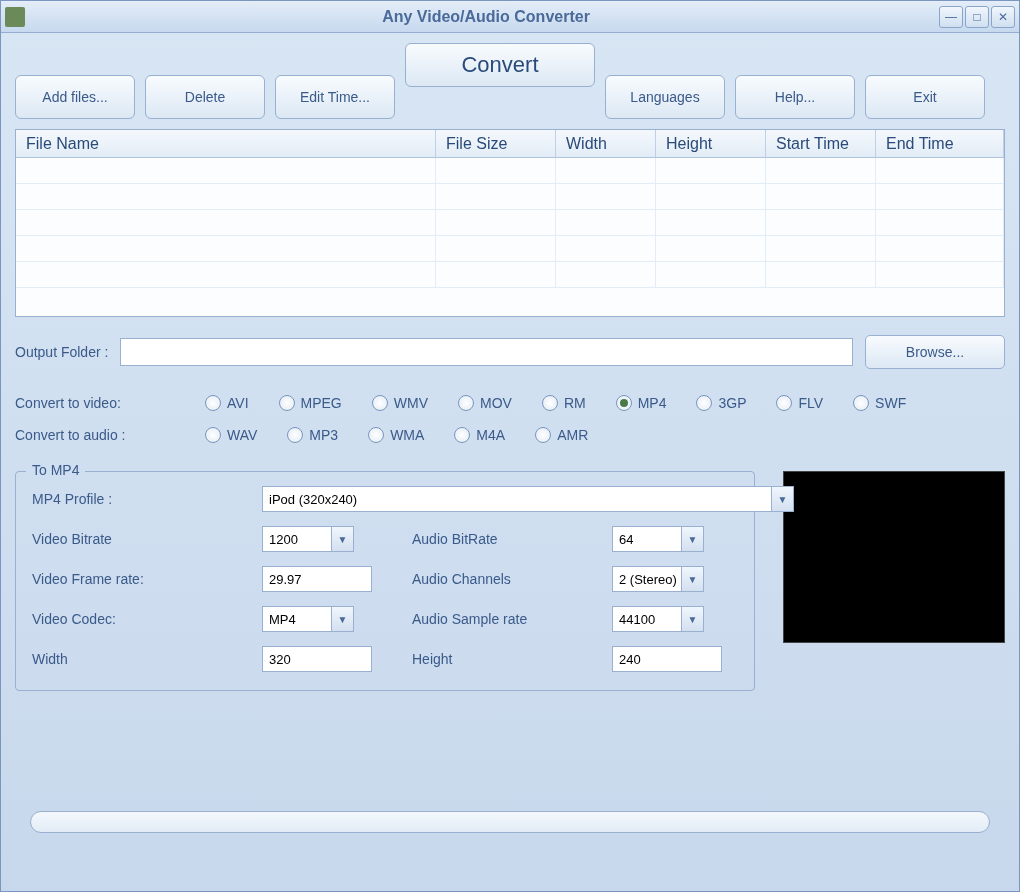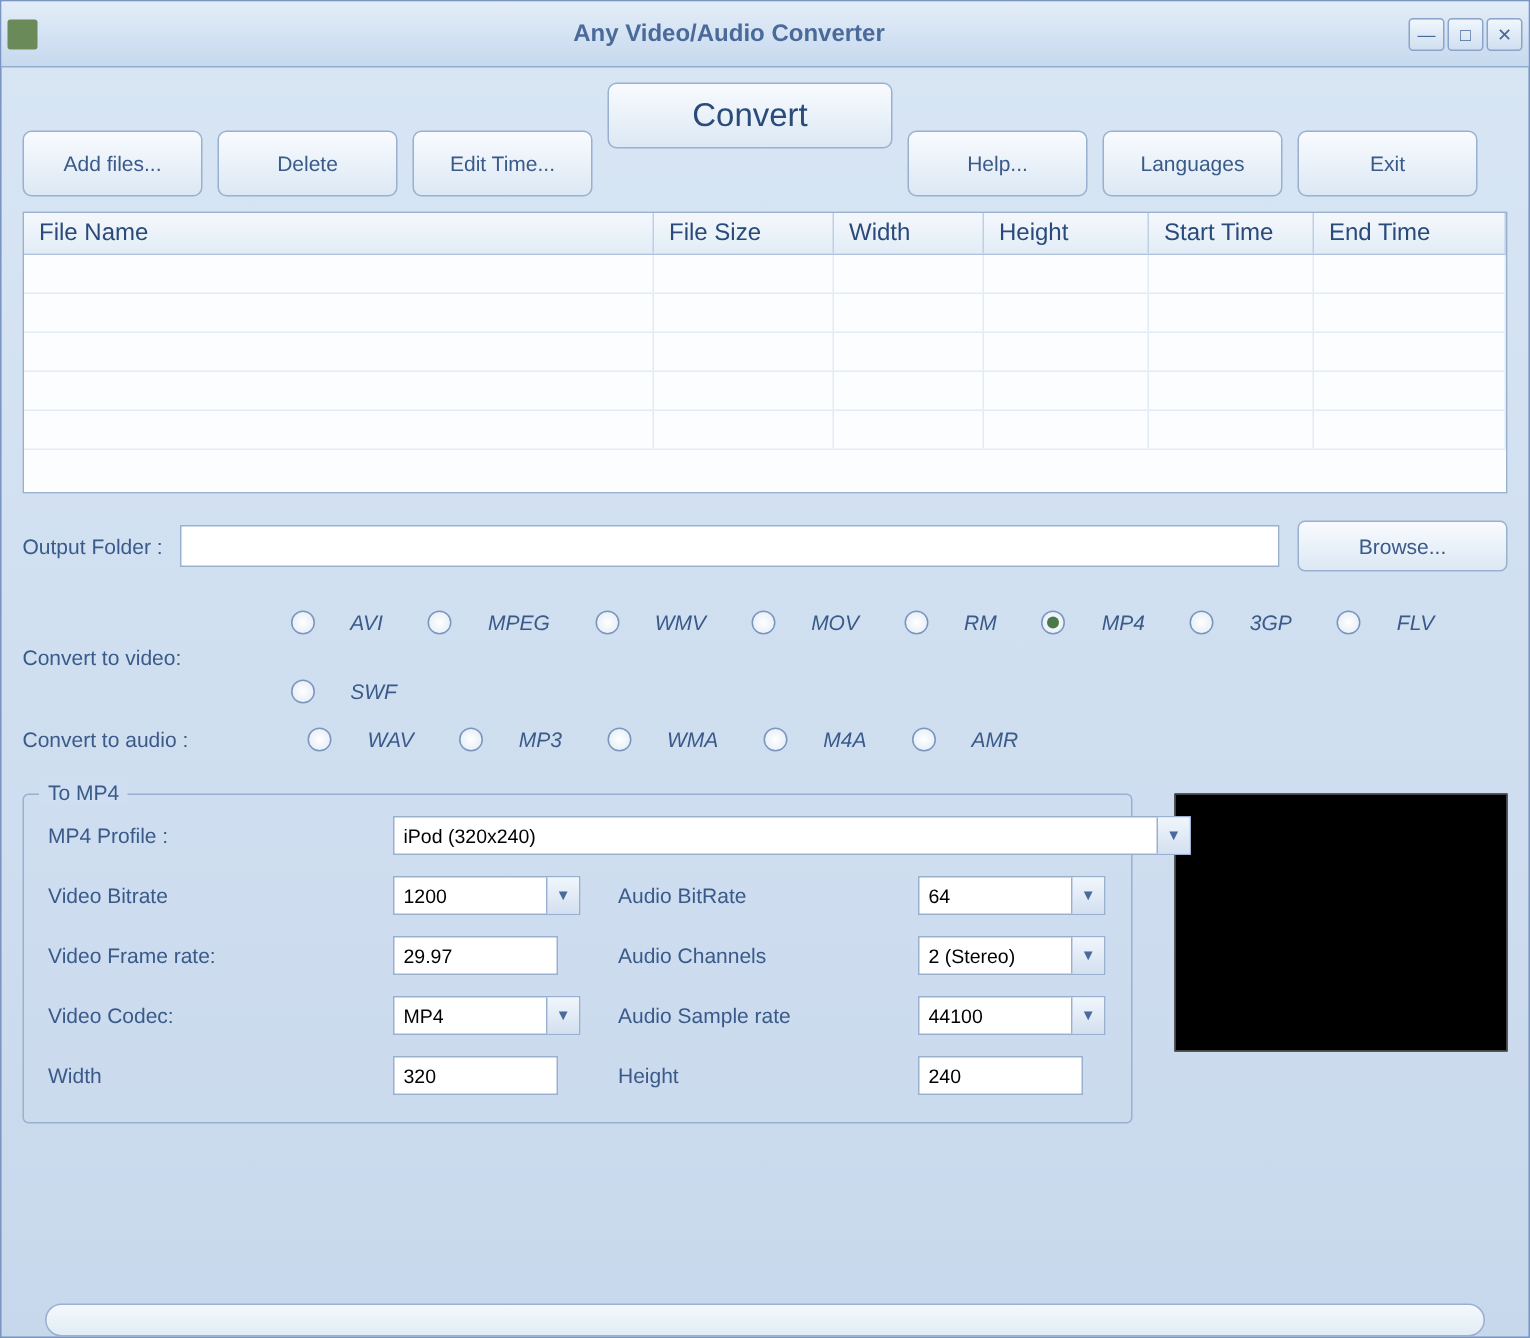--- a/index.html
+++ b/index.html
@@ -11,21 +11,21 @@
   height: 892px;
   overflow: hidden;
 }
 .window {
   width: 1020px;
   height: 892px;
   background: linear-gradient(#d8e6f4, #c8d8ec);
   border: 1px solid #7a96c0;
 }
 .titlebar {
-  height: 44px;
+  height: 32px;
   background: linear-gradient(#e4edf8, #c6d9ee);
   border-bottom: 1px solid #94add0;
   display: flex;
   align-items: center;
   padding: 0 4px;
 }
 .titlebar .app-icon {
   width: 20px; height: 20px;
   margin-right: 8px;
   background: #6a8a5a;
@@ -155,21 +155,21 @@
 }
 
 .radio-section { margin-top: 26px; }
 .radio-row {
   display: flex;
   align-items: center;
   margin-bottom: 16px;
 }
 .radio-row .lbl { width: 190px; }
 .radio-group { display: flex; gap: 30px; flex-wrap: wrap; }
-.radio-item { display: flex; align-items: flex-start; gap: 24px; color: #3a5a8a; font-size: 14px; cursor: pointer; font-style: italic; }
+.radio-item { display: flex; align-items: flex-start; gap: 6px; color: #3a5a8a; font-size: 14px; cursor: pointer; }
 .radio-dot {
   width: 16px; height: 16px;
   border: 1px solid #7a96c0;
   border-radius: 50%;
   background: radial-gradient(#fff, #e0eaf4);
   display: inline-flex; align-items: center; justify-content: center;
 }
 .radio-dot.checked::after {
   content: "";
   width: 8px; height: 8px;
@@ -205,21 +205,21 @@
 .select, .num-input {
   background: #fff;
   border: 1px solid #9ab0d0;
   height: 26px;
   display: flex;
   align-items: center;
   padding: 0 6px;
   font-size: 13px;
   position: relative;
 }
-.select { width: 125px; }
+.select { width: 92px; }
 .select.wide { width: 532px; }
 .select .arrow {
   position: absolute;
   right: 0; top: 0;
   width: 22px; height: 100%;
   background: linear-gradient(#f0f6fc, #d4e0f0);
   border-left: 1px solid #9ab0d0;
   display: flex; align-items: center; justify-content: center;
   color: #4a6a9a;
   font-size: 10px;
@@ -262,22 +262,22 @@
     </div>
   </div>
 
   <div class="content">
 
     <div class="toolbar">
       <button class="tb-btn wide">Add files...</button>
       <button class="tb-btn wide">Delete</button>
       <button class="tb-btn wide">Edit Time...</button>
       <button class="tb-btn convert">Convert</button>
+      <button class="tb-btn wide">Languages</button>
       <button class="tb-btn wide">Help...</button>
-      <button class="tb-btn wide">Languages</button>
       <button class="tb-btn wide">Exit</button>
     </div>
 
     <div class="grid">
       <div class="grid-header">
         <div class="gh-cell col-fn">File Name</div>
         <div class="gh-cell col-fs">File Size</div>
         <div class="gh-cell col-w">Width</div>
         <div class="gh-cell col-h">Height</div>
         <div class="gh-cell col-st">Start Time</div>

